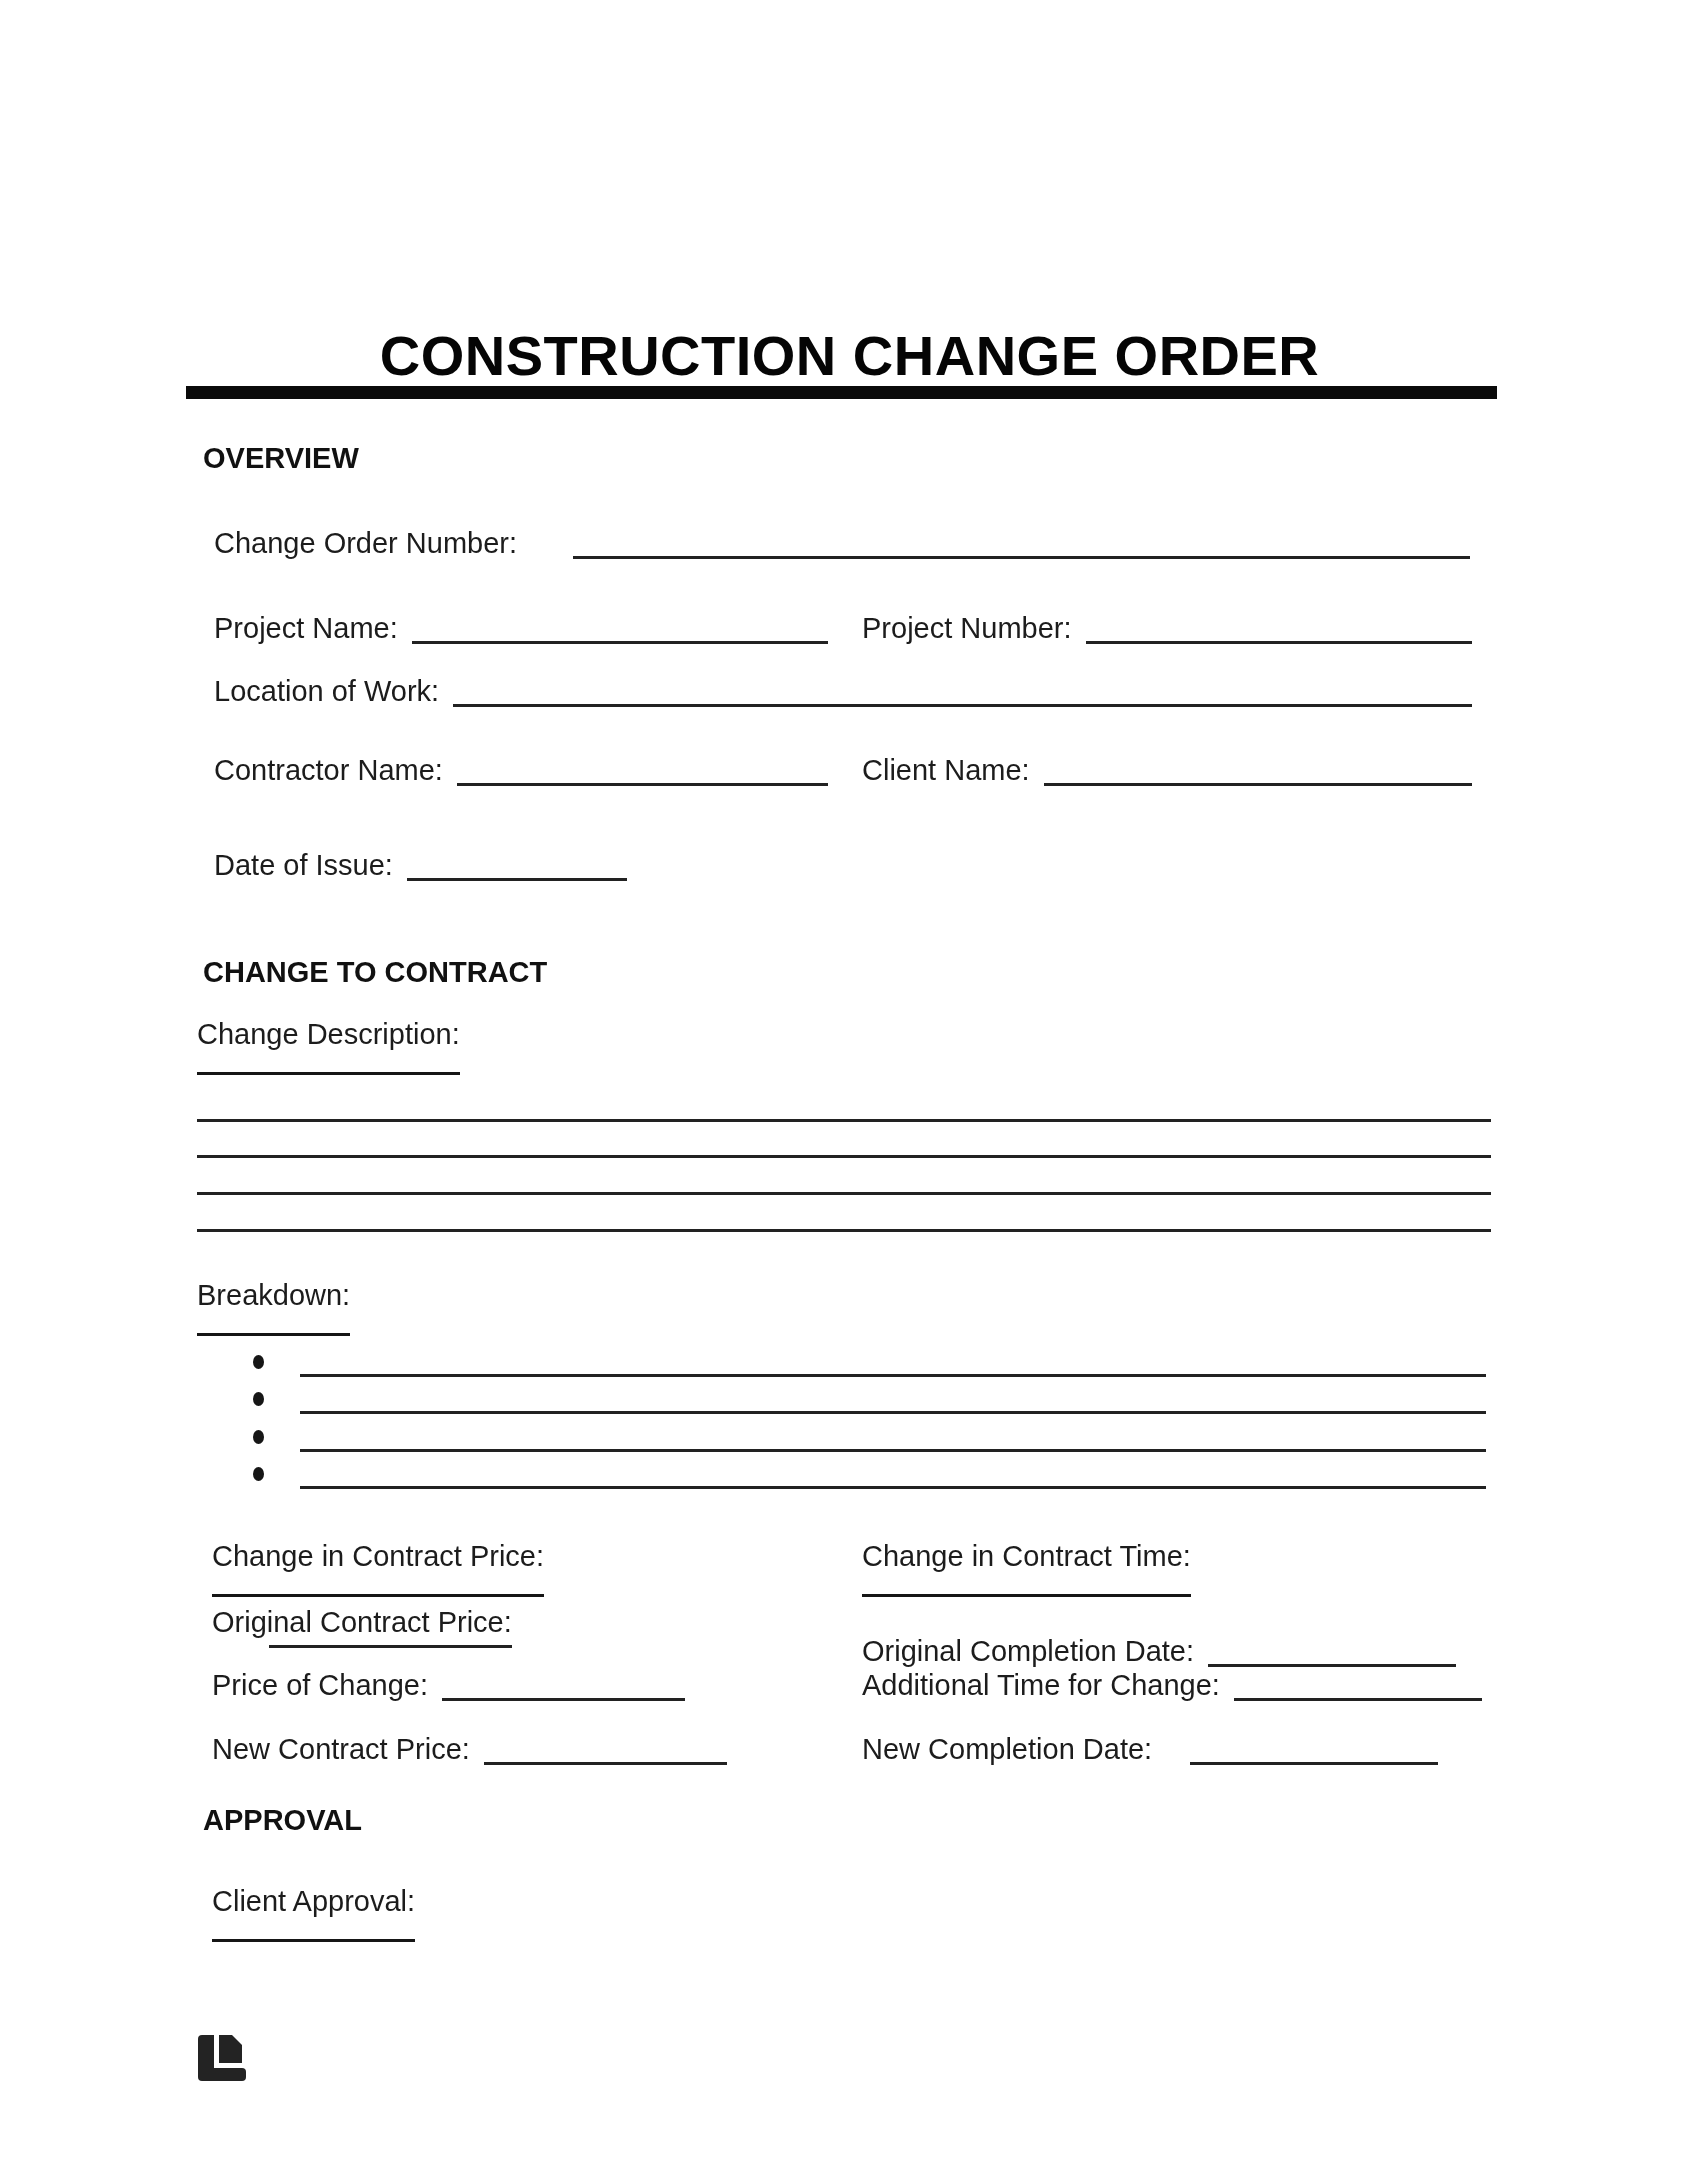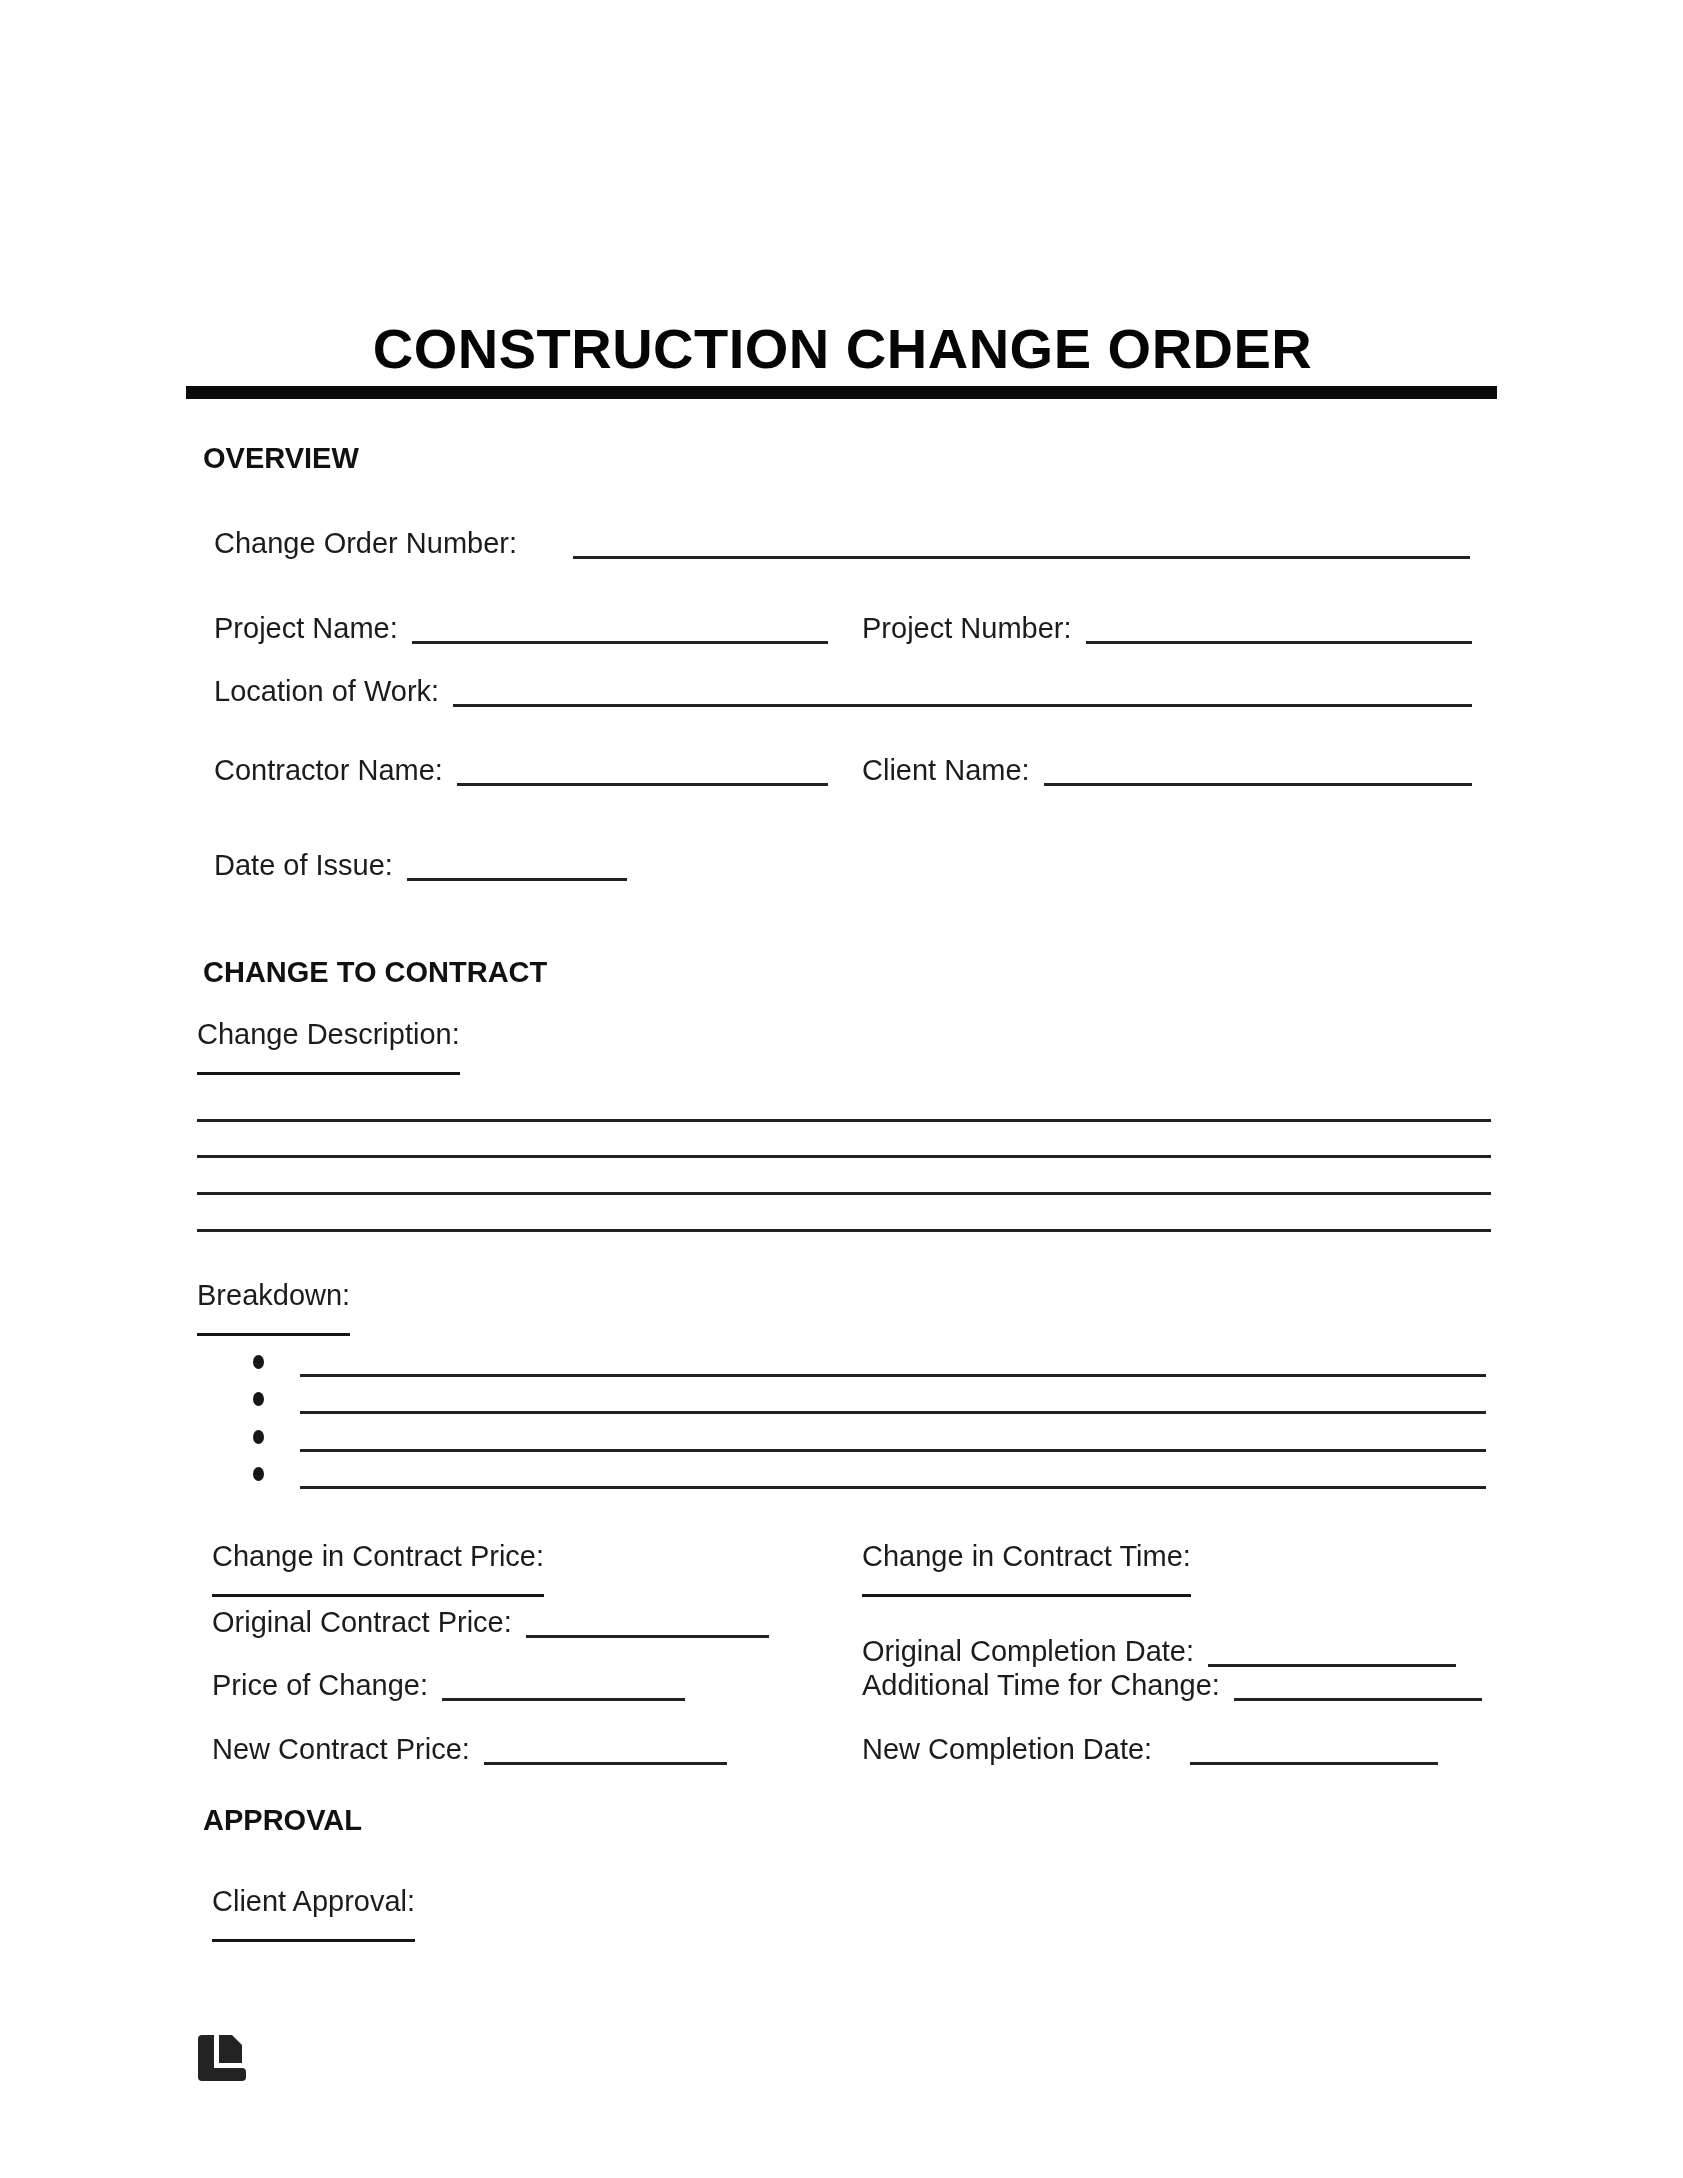--- a/index.html
+++ b/index.html
@@ -8,21 +8,21 @@
     width: 1683px;
     height: 2178px;
     background: #ffffff;
     font-family: "Liberation Sans", "DejaVu Sans", sans-serif;
     color: #1c1c1c;
     overflow: hidden;
   }
   .doc-title {
     position: absolute;
     top: 315px; left: 188px; width: 1307px;
-    margin: 1px;
+    margin: 8px;
     text-align: center;
     font-size: 56px;
     font-weight: 700;
     letter-spacing: 0.5px;
     color: #050505;
     white-space: nowrap;
   }
   .title-rule {
     position: absolute;
     top: 386px; left: 186px; width: 1311px; height: 13px;
@@ -158,21 +158,21 @@
     <span class="b-line"></span>
   </div>
   <div class="bullet-row" style="top:1459px;">
     <span class="dot"></span>
     <span class="b-line"></span>
   </div>
 
   <div class="subhead" style="top:1540px; left:212px;">Change in Contract Price:</div>
   <div class="subhead" style="top:1540px; left:862px;">Change in Contract Time:</div>
 
-  <div class="row" style="top:1606px; left:212px;">
+  <div class="row" style="top:1606px; left:212px;flex-direction:column;">
     <span class="lbl">Original Contract Price:</span>
     <span class="fill fill-fixed-245"></span>
   </div>
   <div class="row" style="top:1669px; left:212px;">
     <span class="lbl">Price of Change:</span>
     <span class="fill fill-fixed-245"></span>
   </div>
   <div class="row" style="top:1733px; left:212px;">
     <span class="lbl">New Contract Price:</span>
     <span class="fill fill-fixed-245"></span>

